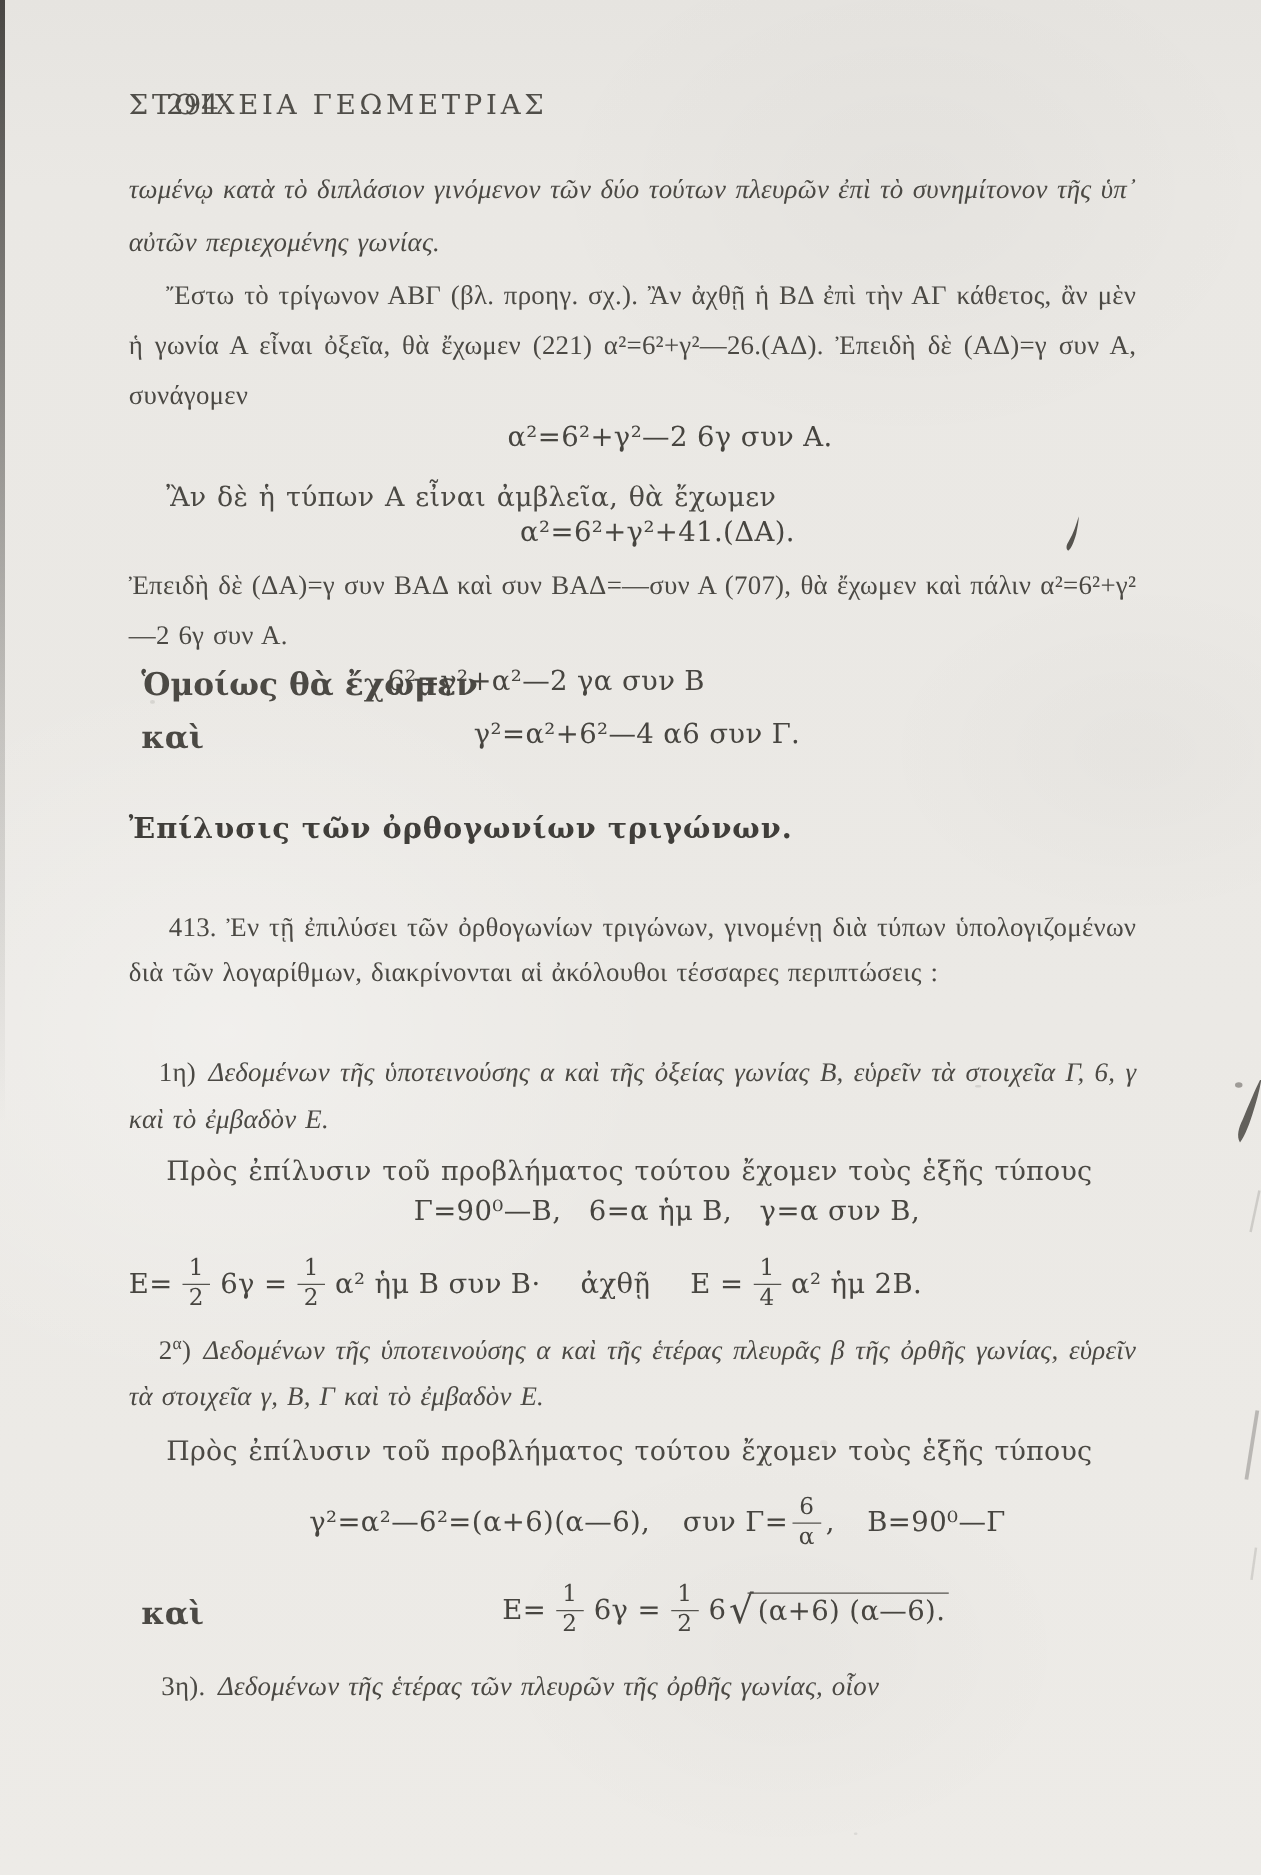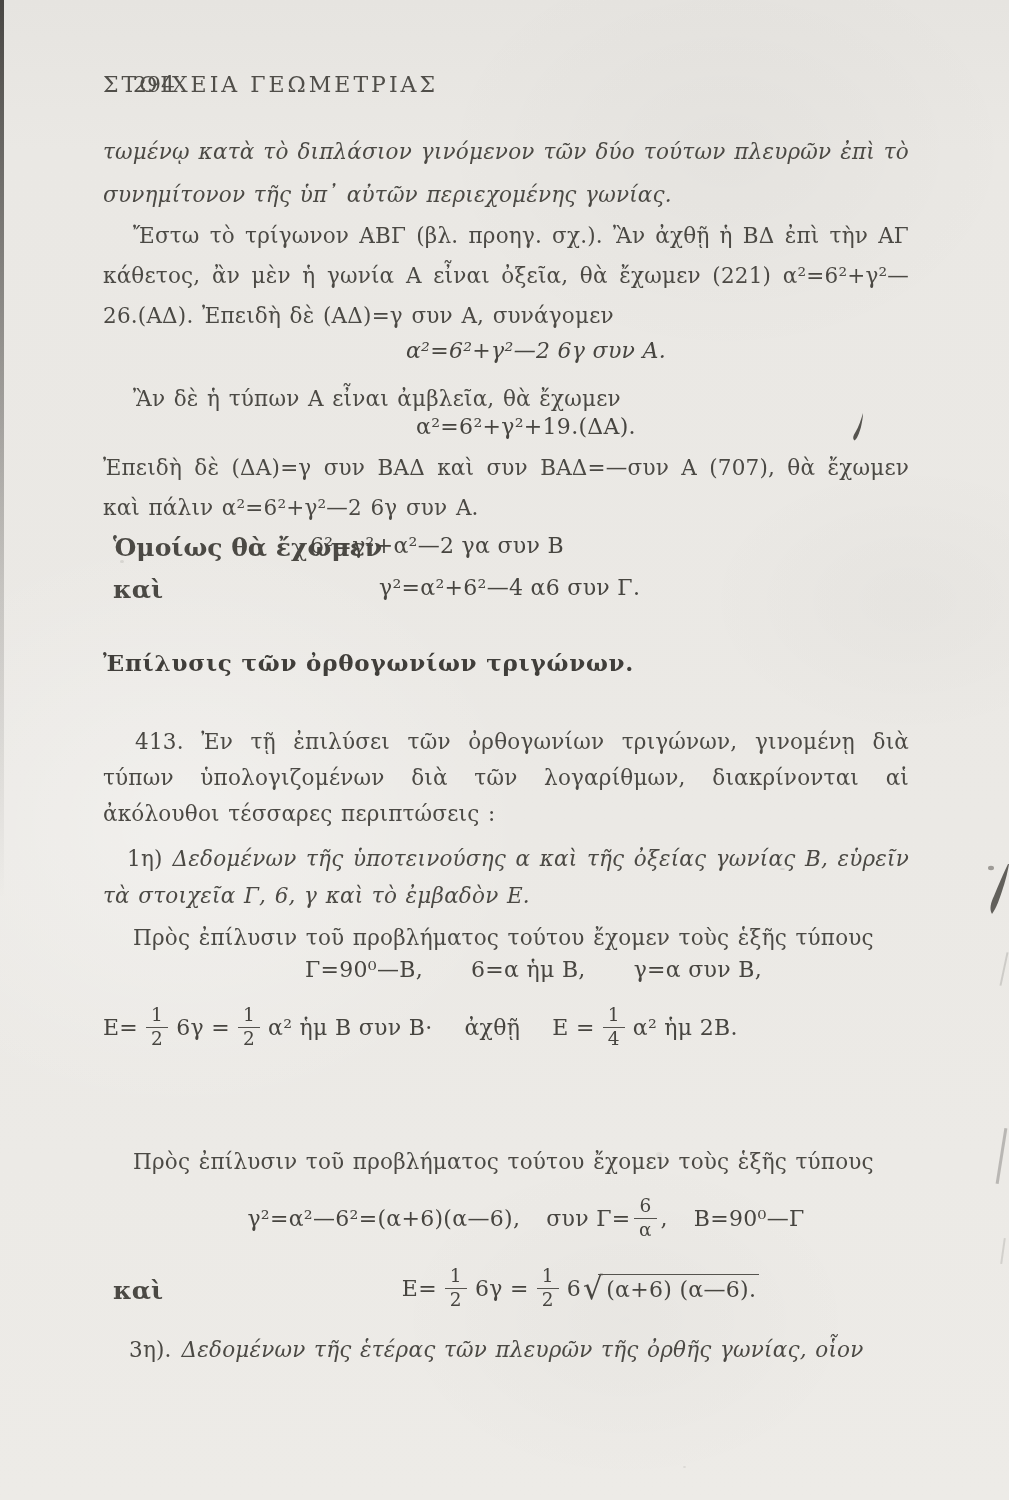--- a/index.html
+++ b/index.html
@@ -13,21 +13,21 @@
       radial-gradient(ellipse 300px 200px at 90% 40%, rgba(0,0,0,0.02), transparent 70%),
       linear-gradient(180deg,#e6e4e0 0%,#eae8e4 10%,#ebe9e5 55%,#edebe7 100%);
     color:#4b4944;
     font-family:"DejaVu Serif","Liberation Serif",serif;
     overflow:hidden;
   }
   .abs{position:absolute;}
   .col{left:103px;width:806px;box-sizing:border-box;}
   p{margin:0;}
   .body-text{font-size:21.5px;line-height:40px;letter-spacing:0.2px;word-spacing:1.5px;}
-  .just{text-align:justify;}
+  .just{text-align:justify;font-family:Liberation Serif, serif;}
   .it{font-style:italic;}
   .indent30{text-indent:30px;}
   .indent32{text-indent:32px;}
   .indent24{text-indent:24px;}
   .indent26{text-indent:26px;}
   .lh43{line-height:43px;}
   .lh37{line-height:37px;}
   .lh36{line-height:36px;}
   .header-number{font-size:22px;color:#4d4b46;}
   .header-title{text-align:left;font-size:22px;letter-spacing:3px;color:#504e49;}
@@ -62,25 +62,25 @@
 
   <div class="left-edge"></div>
 
   <div class="abs header-number" style="left:133px;top:72px;">294</div>
   <div class="abs col header-title" style="top:72px;">ΣΤΟΙΧΕΙΑ ΓΕΩΜΕΤΡΙΑΣ</div>
 
   <p class="abs col body-text lh43 it just" style="top:130px;">τωμένῳ κατὰ τὸ διπλάσιον γινόμενον τῶν δύο τούτων πλευρῶν ἐπὶ τὸ συνημίτονον τῆς ὑπ᾽ αὐτῶν περιεχομένης γωνίας.</p>
 
   <p class="abs col body-text just indent30" style="top:216px;">Ἔστω τὸ τρίγωνον ΑΒΓ (βλ. προηγ. σχ.). Ἂν ἀχθῇ ἡ ΒΔ ἐπὶ τὴν ΑΓ κάθετος, ἂν μὲν ἡ γωνία Α εἶναι ὀξεῖα, θὰ ἔχωμεν (221) α²=6²+γ²—26.(ΑΔ).  Ἐπειδὴ δὲ  (ΑΔ)=γ συν Α, συνάγομεν</p>
 
-  <div class="abs col eq eq-pad60" style="top:338px;font-style:italic;">α²=6²+γ²—2 6γ συν Α.</div>
+  <div class="abs col eq eq-pad60" style="top:338px;">α²=6²+γ²—2 6γ συν Α.</div>
 
   <p class="abs col body-text indent30" style="top:379px;">Ἂν δὲ ἡ τύπων Α εἶναι ἀμβλεῖα, θὰ ἔχωμεν</p>
 
-  <div class="abs col eq eq-pad40" style="top:414px;">α²=6²+γ²+19.(ΔΑ).</div>
+  <div class="abs col eq eq-pad40" style="top:414px;">α²=6²+γ²+41.(ΔΑ).</div>
 
   <p class="abs col body-text just" style="top:448px;">Ἐπειδὴ δὲ (ΔΑ)=γ συν ΒΑΔ καὶ συν ΒΑΔ=—συν Α (707), θὰ ἔχωμεν καὶ πάλιν  α²=6²+γ²—2 6γ συν Α.</p>
 
   <div class="abs col" style="top:533px;">
     <span class="label-line" style="position:absolute;left:10px;top:0;">Ὁμοίως θὰ ἔχωμεν</span>
     <span class="inline-eq" style="position:absolute;left:207px;top:0;">6²=γ²+α²—2 γα συν Β</span>
   </div>
 
   <div class="abs col" style="top:575px;">
     <span class="label-line" style="position:absolute;left:10px;top:0;">καὶ</span>
@@ -88,21 +88,21 @@
   </div>
 
   <div class="abs col section-heading" style="top:649px;">Ἐπίλυσις τῶν ὀρθογωνίων τριγώνων.</div>
 
   <p class="abs col body-text lh36 just indent32" style="top:724px;">413. Ἐν τῇ ἐπιλύσει τῶν ὀρθογωνίων τριγώνων, γινομένῃ διὰ τύπων ὑπολογιζομένων διὰ τῶν λογαρίθμων, διακρίνονται αἱ ἀκόλουθοι τέσσαρες περιπτώσεις :</p>
 
   <p class="abs col body-text lh37 it just indent24" style="top:840px;"><span class="case-label">1η)</span><span>Δεδομένων τῆς ὑποτεινούσης α καὶ τῆς ὀξείας γωνίας Β, εὑρεῖν τὰ στοιχεῖα Γ, 6, γ καὶ τὸ ἐμβαδὸν Ε.</span></p>
 
   <p class="abs col body-text indent30" style="top:918px;">Πρὸς ἐπίλυσιν τοῦ προβλήματος τούτου ἔχομεν τοὺς ἑξῆς τύπους</p>
 
-  <div class="abs col frow frow-center" style="top:957px;gap:48px;padding-left:55px;">
+  <div class="abs col frow frow-center" style="top:957px;gap:22px;padding-left:55px;">
     <span>Γ=90⁰—Β,</span>
     <span>6=α ἡμ Β,</span>
     <span>γ=α συν Β,</span>
   </div>
 
   <div class="abs col frow" style="top:1005px;gap:32px;">
     <span class="fgroup">
       <span>Ε=</span>
       <span class="frac">
           <span class="num">1</span>
@@ -119,20 +119,21 @@
     <span class="fgroup">
       <span>Ε =</span>
       <span class="frac">
           <span class="num">1</span>
           <span class="den">4</span>
         </span>
       <span>α² ἡμ 2Β.</span>
     </span>
   </div>
 
+  <p class="abs col body-text lh37 it just indent24" style="top:1062px;"><span class="case-label"><span>2</span><span class="sup">α</span><span>)</span></span><span>Δεδομένων τῆς ὑποτεινούσης α καὶ τῆς ἑτέρας πλευρᾶς β τῆς ὀρθῆς γωνίας, εὑρεῖν τὰ στοιχεῖα γ, Β, Γ καὶ τὸ ἐμβαδὸν Ε.</span></p>
 
   <p class="abs col body-text indent30" style="top:1142px;">Πρὸς ἐπίλυσιν τοῦ προβλήματος τούτου ἔχομεν τοὺς ἑξῆς τύπους</p>
 
   <div class="abs col frow frow-center" style="top:1196px;gap:26px;padding-left:40px;">
     <span>γ²=α²—6²=(α+6)(α—6),</span>
     <span class="fgroup" style="gap:4px;">
       <span>συν Γ=</span>
       <span class="frac">
           <span class="num">6</span>
           <span class="den">α</span>

